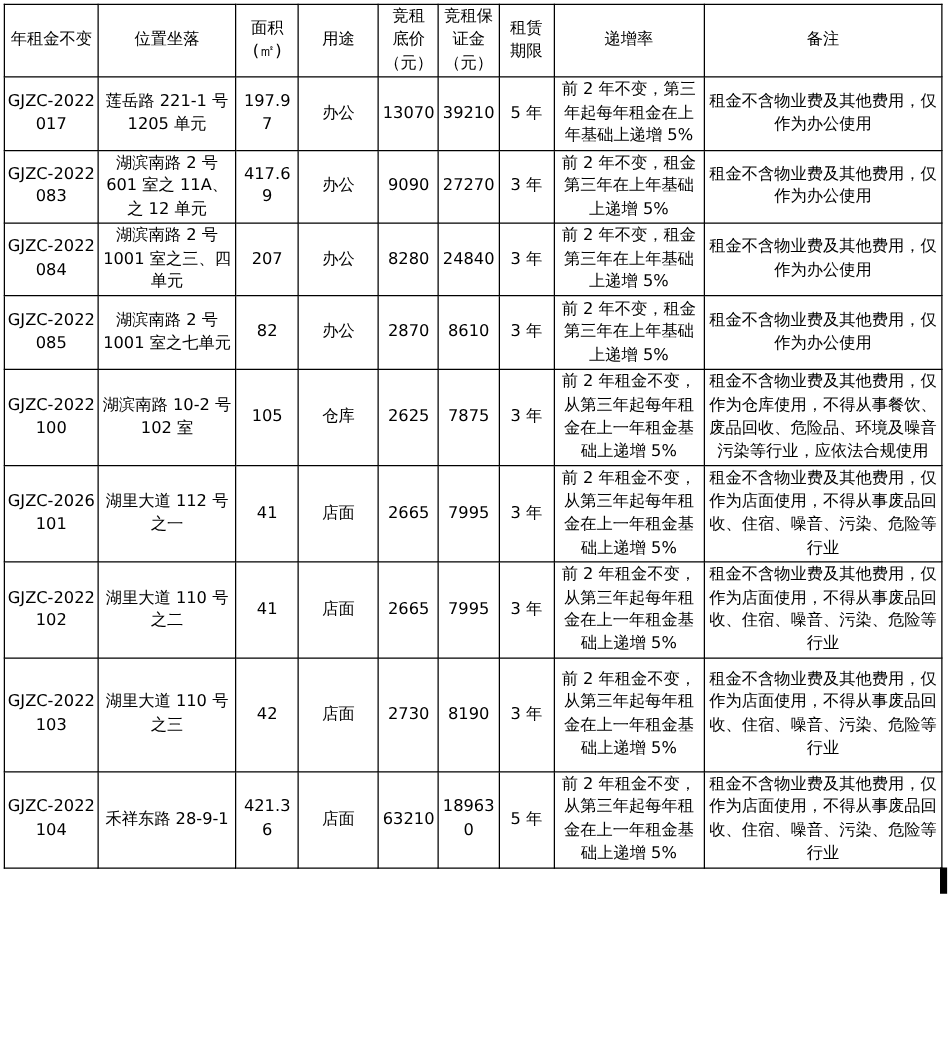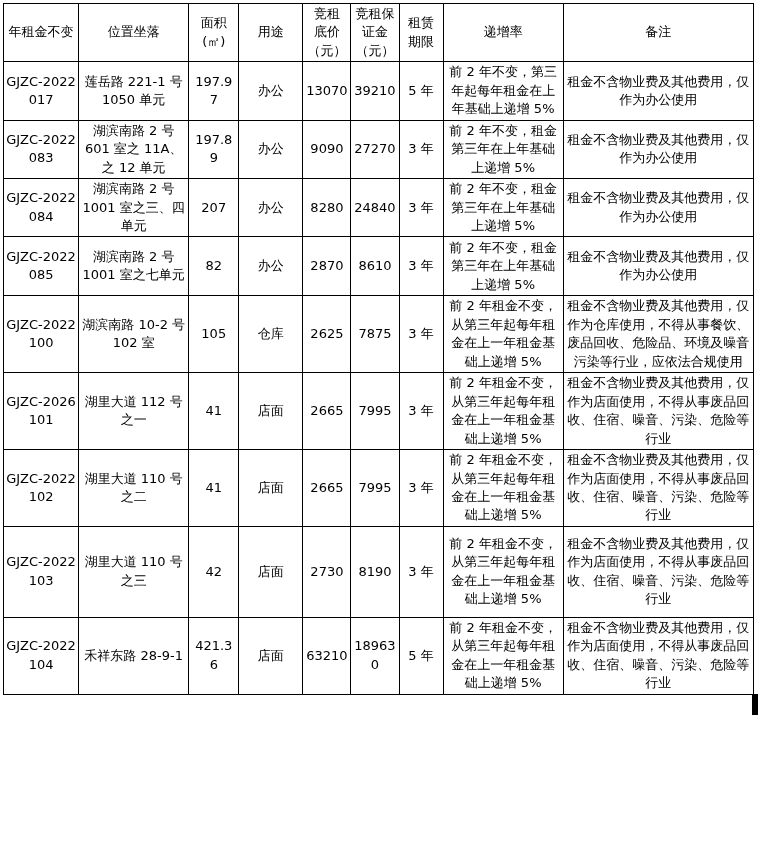--- a/index.html
+++ b/index.html
@@ -83,33 +83,33 @@
 （元）</th>
         <th>租赁
 期限</th>
         <th>递增率</th>
         <th>备注</th>
       </tr>
     </thead>
     <tbody>
         <tr>
       <td>GJZC-2022 017</td>
-      <td>莲岳路 221-1 号 1050 单元</td>
+      <td>莲岳路 221-1 号 1205 单元</td>
       <td>197.97</td>
       <td>办公</td>
       <td>13070</td>
       <td>39210</td>
       <td>5 年</td>
       <td>前 2 年不变，第三年起每年租金在上年基础上递增 5%</td>
       <td>租金不含物业费及其他费用，仅作为办公使用</td>
     </tr>
         <tr>
       <td>GJZC-2022 083</td>
       <td>湖滨南路 2 号 601 室之 11A、之 12 单元</td>
-      <td>197.89</td>
+      <td>417.69</td>
       <td>办公</td>
       <td>9090</td>
       <td>27270</td>
       <td>3 年</td>
       <td>前 2 年不变，租金第三年在上年基础上递增 5%</td>
       <td>租金不含物业费及其他费用，仅作为办公使用</td>
     </tr>
         <tr>
       <td>GJZC-2022 084</td>
       <td>湖滨南路 2 号 1001 室之三、四单元</td>

